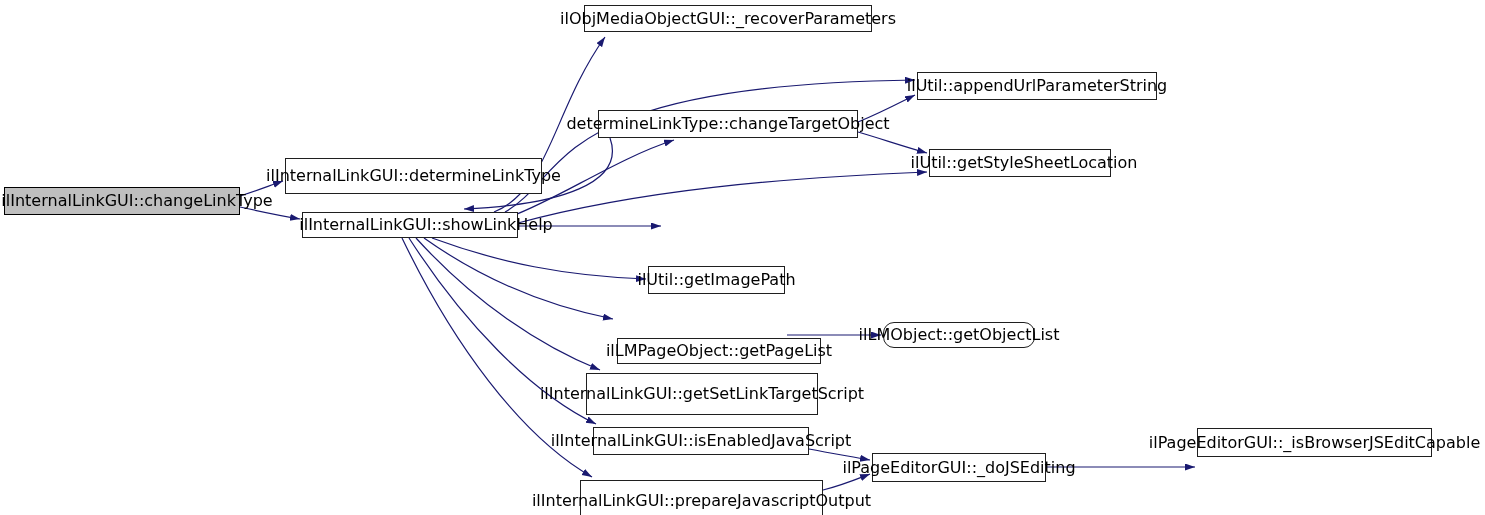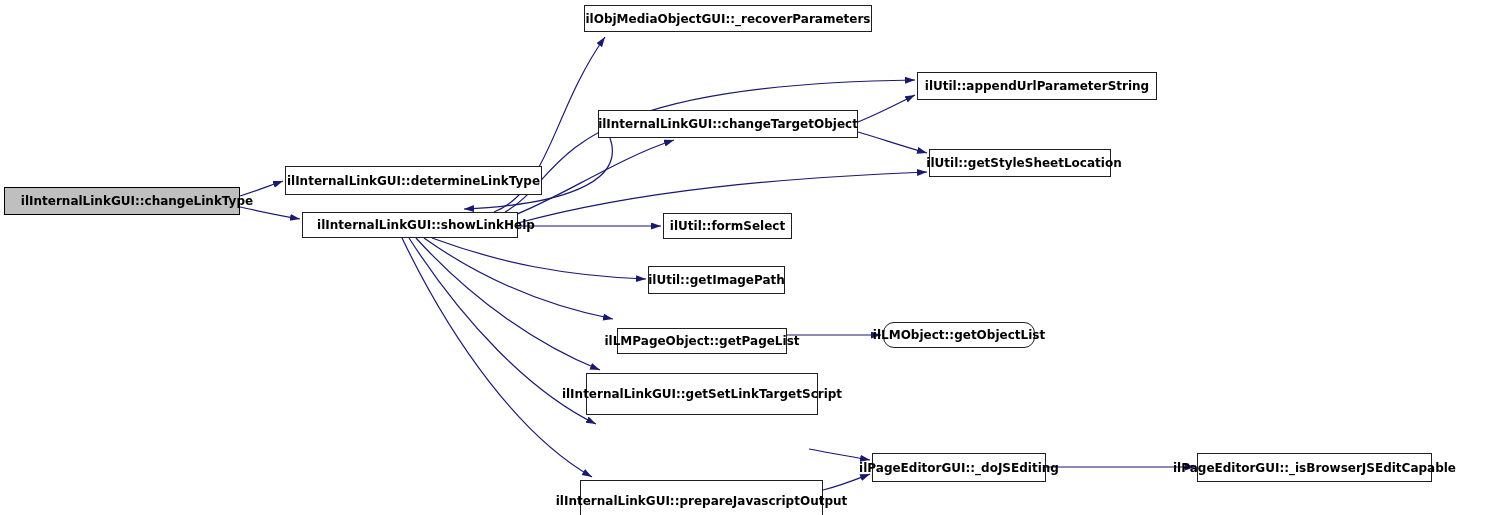--- a/index.html
+++ b/index.html
@@ -12,25 +12,24 @@
   }
   svg.edge-layer{position:absolute;left:0;top:0;width:1485px;height:515px;}
   .edge{fill:none;stroke:#191970;stroke-width:1.2px;}
   .node{
     position:absolute;
     box-sizing:border-box;
     display:flex;align-items:center;justify-content:center;
     background:#ffffff;
     border:1px solid #1f1f1f;
     color:#000000;
-    font-size:12px;
+    font-size:16px;
     line-height:1;
     white-space:nowrap;
     cursor:pointer;
-    font-weight:bold;
   }
   .node.current{
     background:#bfbfbf;
     border-color:#000000;
   }
 </style>
 </head>
 <body>
 
 <div class="graph">
@@ -58,42 +57,42 @@
     <path class="edge" d="M 858,132 C 882,139 902,146 927,153" marker-end="url(#arrow)"></path>
     <path class="edge" d="M 610,138 C 626,183 560,205 464,209" marker-end="url(#arrow)"></path>
     <path class="edge" d="M 787,335 L 881,335" marker-end="url(#arrow)"></path>
     <path class="edge" d="M 809,449 C 830,453 848,456 870,460" marker-end="url(#arrow)"></path>
     <path class="edge" d="M 823,490 C 840,486 852,481 870,474" marker-end="url(#arrow)"></path>
     <path class="edge" d="M 1046,467 L 1195,467" marker-end="url(#arrow)"></path>
   </svg>
 
   <div class="node current" style="left:4px;top:187px;width:236px;height:28px;padding-left:30px;">ilInternalLinkGUI::changeLinkType</div>
 
-  <div class="node" style="left:285px;top:166px;width:257px;height:29px;">ilInternalLinkGUI::determineLinkType</div>
+  <div class="node" style="left:285px;top:158px;width:257px;height:36px;">ilInternalLinkGUI::determineLinkType</div>
 
   <div class="node" style="left:302px;top:212px;width:216px;height:26px;padding-left:32px;">ilInternalLinkGUI::showLinkHelp</div>
 
   <div class="node" style="left:584px;top:5px;width:288px;height:27px;">ilObjMediaObjectGUI::_recoverParameters</div>
 
   <div class="node" style="left:917px;top:72px;width:240px;height:28px;">ilUtil::appendUrlParameterString</div>
 
-  <div class="node" style="left:598px;top:110px;width:260px;height:28px;">ilInternalLinkGUI::changeTargetObject</div>
+  <div class="node" style="left:598px;top:110px;width:260px;height:28px;">determineLinkType::changeTargetObject</div>
 
   <div class="node" style="left:929px;top:149px;width:182px;height:28px;padding-left:8px;">ilUtil::getStyleSheetLocation</div>
 
-  <div class="node" style="left:663px;top:213px;width:129px;height:26px;">ilUtil::formSelect</div>
 
   <div class="node" style="left:648px;top:266px;width:137px;height:28px;">ilUtil::getImagePath</div>
 
-  <div class="node" style="left:617px;top:328px;width:170px;height:26px;">ilLMPageObject::getPageList</div>
+  <div class="node" style="left:617px;top:338px;width:204px;height:26px;">ilLMPageObject::getPageList</div>
 
   <div class="node" style="left:883px;top:322px;width:152px;height:26px;border-radius:11px;">ilLMObject::getObjectList</div>
 
   <div class="node" style="left:586px;top:373px;width:232px;height:42px;">ilInternalLinkGUI::getSetLinkTargetScript</div>
 
+  <div class="node" style="left:593px;top:427px;width:216px;height:28px;">ilInternalLinkGUI::isEnabledJavaScript</div>
 
   <div class="node" style="left:580px;top:480px;width:243px;height:42px;">ilInternalLinkGUI::prepareJavascriptOutput</div>
 
   <div class="node" style="left:872px;top:453px;width:174px;height:29px;">ilPageEditorGUI::_doJSEditing</div>
 
-  <div class="node" style="left:1197px;top:453px;width:235px;height:29px;">ilPageEditorGUI::_isBrowserJSEditCapable</div>
+  <div class="node" style="left:1197px;top:428px;width:235px;height:29px;">ilPageEditorGUI::_isBrowserJSEditCapable</div>
 
 </div>
 
 </body></html>

